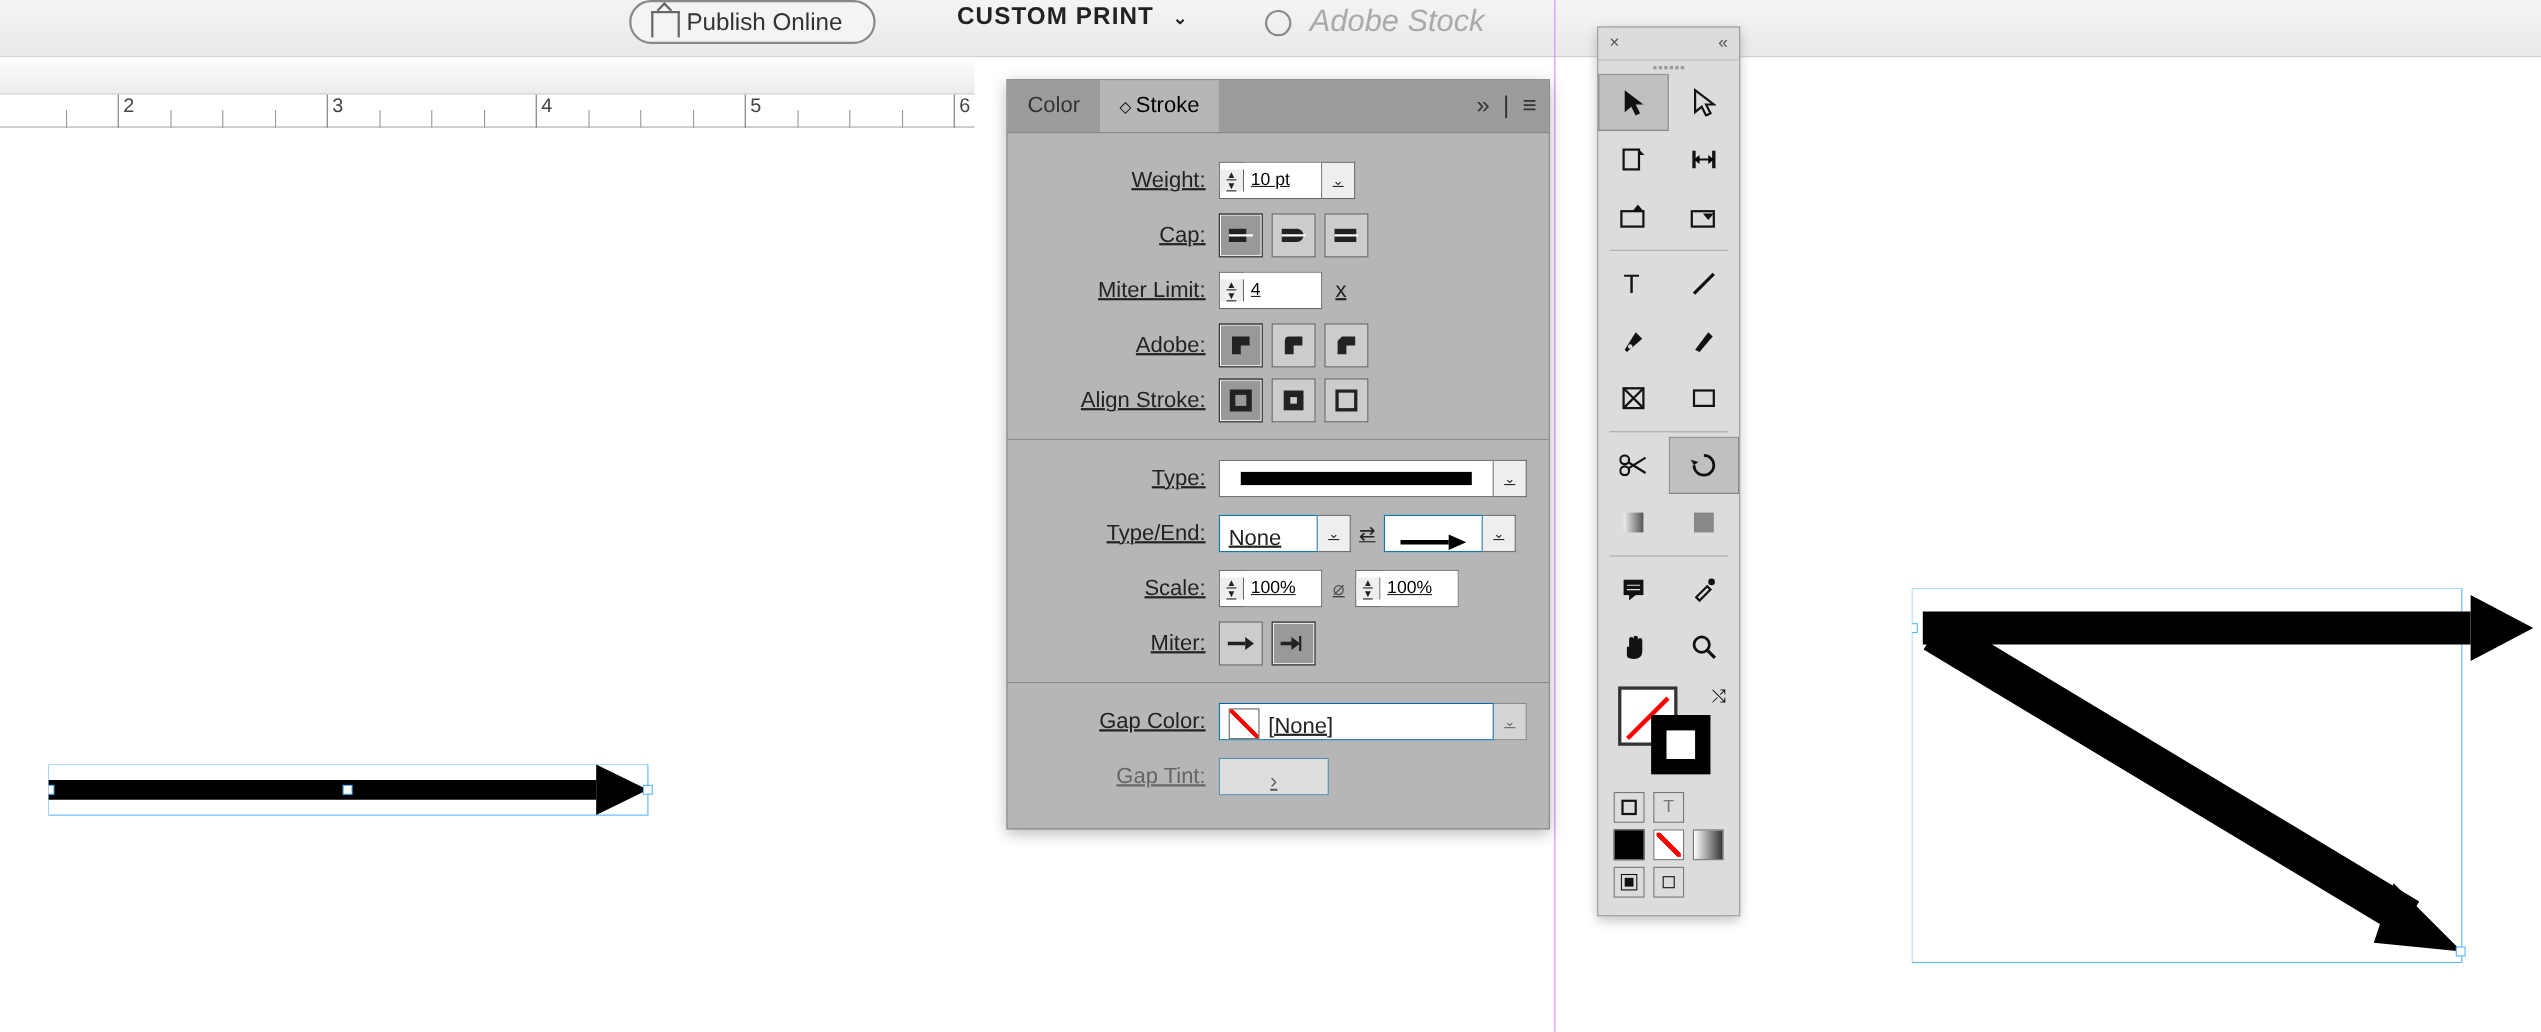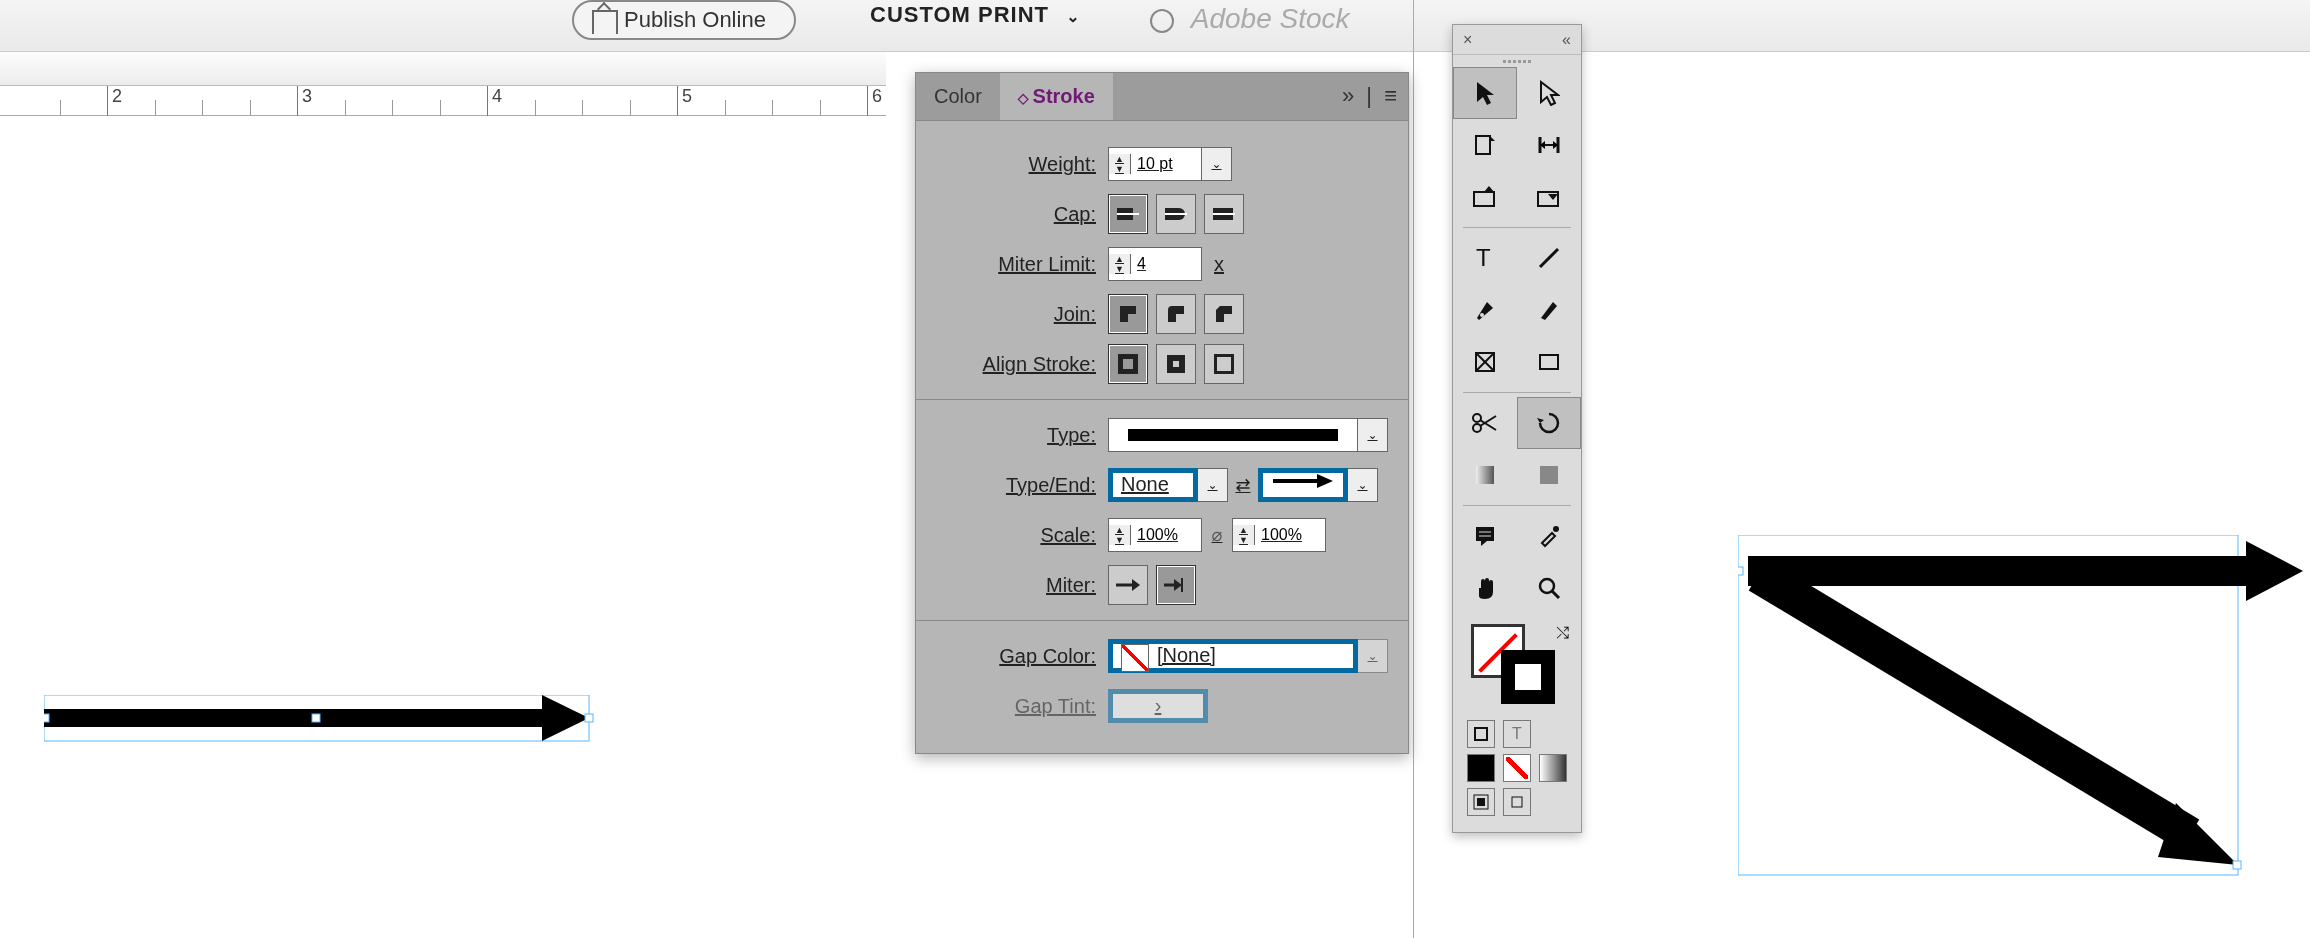--- a/index.html
+++ b/index.html
@@ -25,37 +25,37 @@
   .canvas-arrow1 { position:absolute; top:695px; left:44px; }
   .canvas-arrow2 { position:absolute; top:535px; left:1738px; }
 
   
   .guide { position:absolute; top:0; bottom:0; left:1413px; width:0; border-left:1px solid #e07fff; }
 
   
   .panel { position:absolute; top:72px; left:915px; width:494px; background:#b6b6b6; border:1px solid #888; box-shadow:0 4px 14px rgba(0,0,0,.3); font-size:20px; color:#222; }
   .panel-tabs { display:flex; height:48px; background:#9c9c9c; position:relative; border-bottom:1px solid #888; }
   .tab { padding:12px 18px; background:#9c9c9c; color:#333; font-size:20px; cursor:pointer; }
-  .tab.active { background:#b6b6b6; color:#701a75; font-weight:700; }
+  .tab.active { background:#b6b6b6; color:#000000; font-weight:400; }
   .tab .updn { font-size:14px; margin-right:4px; }
   .panel-menu { position:absolute; right:8px; top:10px; color:#333; font-size:22px; letter-spacing:3px; }
   .panel-body { padding:18px 20px 22px 20px; }
   .row { display:flex; align-items:center; height:50px;text-decoration:underline; }
   .lbl { width:172px; text-align:right; padding-right:12px; font-size:20px; color:#222; }
   .stepper { display:flex; align-items:center; background:#fff; border:1px solid #666; height:34px; }
   .stepper .arrows { width:22px; display:flex; flex-direction:column; border-right:1px solid #666; background:#eee; font-size:9px; line-height:10px; text-align:center; }
   .stepper input { border:none; width:70px; height:32px; font-size:16px; padding:0 6px; outline:none; }
   .dropdown-arrow { width:30px; height:34px; border:1px solid #666; border-left:none; background:#eee; display:flex; align-items:center; justify-content:center; font-size:12px; }
   .iconbtn-group { display:flex; gap:8px; }
   .iconbtn { width:40px; height:40px; border:1px solid #666; background:#ccc; display:flex; align-items:center; justify-content:center; }
   .iconbtn.selected { background:#999; border:1px solid #333; box-shadow:inset 0 0 0 1px #fff; }
   .x-sym { margin-left:12px; font-size:20px; }
   .type-swatch { flex:1; height:34px; background:#fff; border:1px solid #666; display:flex; align-items:center; justify-content:center; }
   .type-swatch .bar { width:85%; height:12px; background:#000; }
-  .select-like { background:#fff; border:5px solid #0369a1; height:34px; display:flex; align-items:flex-start; padding:0 8px; }
+  .select-like { background:#fff; border:1px solid #0369a1; height:34px; display:flex; align-items:flex-end; padding:0 8px; }
   .swap-icon { width:30px; text-align:center; font-size:18px; }
   .link-icon { width:30px; text-align:center; font-size:18px; color:#555; }
   .gap-swatch { width:28px; height:28px; border:1px solid #666; background:#fff; position:relative; margin-right:8px; }
   .gap-swatch::after { content:""; position:absolute; left:0; top:0; right:0; bottom:0; background:linear-gradient(to top right, transparent 45%, red 45%, red 55%, transparent 55%); }
   .hr { height:1px; background:#8a8a8a; margin:10px -20px; }
   .disabled { opacity:.55; }
 
   
   .toolpanel { position:absolute; top:24px; left:1452px; width:130px; background:#dcdcdc; border:1px solid #999; box-shadow:0 4px 10px rgba(0,0,0,.25); padding-bottom:16px; }
   .toolpanel .hdr { height:30px; display:flex; justify-content:space-between; align-items:center; padding:0 10px; font-size:16px; color:#555; border-bottom:1px solid #bbb; }
@@ -194,21 +194,21 @@
         <div class="arrows">
             <span>▲</span>
             <span>▼</span>
           </div>
         <input value="4" style="">
       </div>
       <span class="x-sym">x</span>
     </div>
 
     <div class="row">
-      <div class="lbl">Join:</div>
+      <div class="lbl">Adobe:</div>
       <div class="iconbtn-group">
         <div class="iconbtn selected">
             <svg width="20" height="20">
               <path d="M2 18 L2 2 L18 2 L18 10 L10 10 L10 18 Z" fill="#222"></path>
             </svg>
           </div>
         <div class="iconbtn">
             <svg width="20" height="20">
               <path d="M2 18 L2 6 Q2 2 6 2 L18 2 L18 10 L10 10 L10 18 Z" fill="#222"></path>
             </svg>

